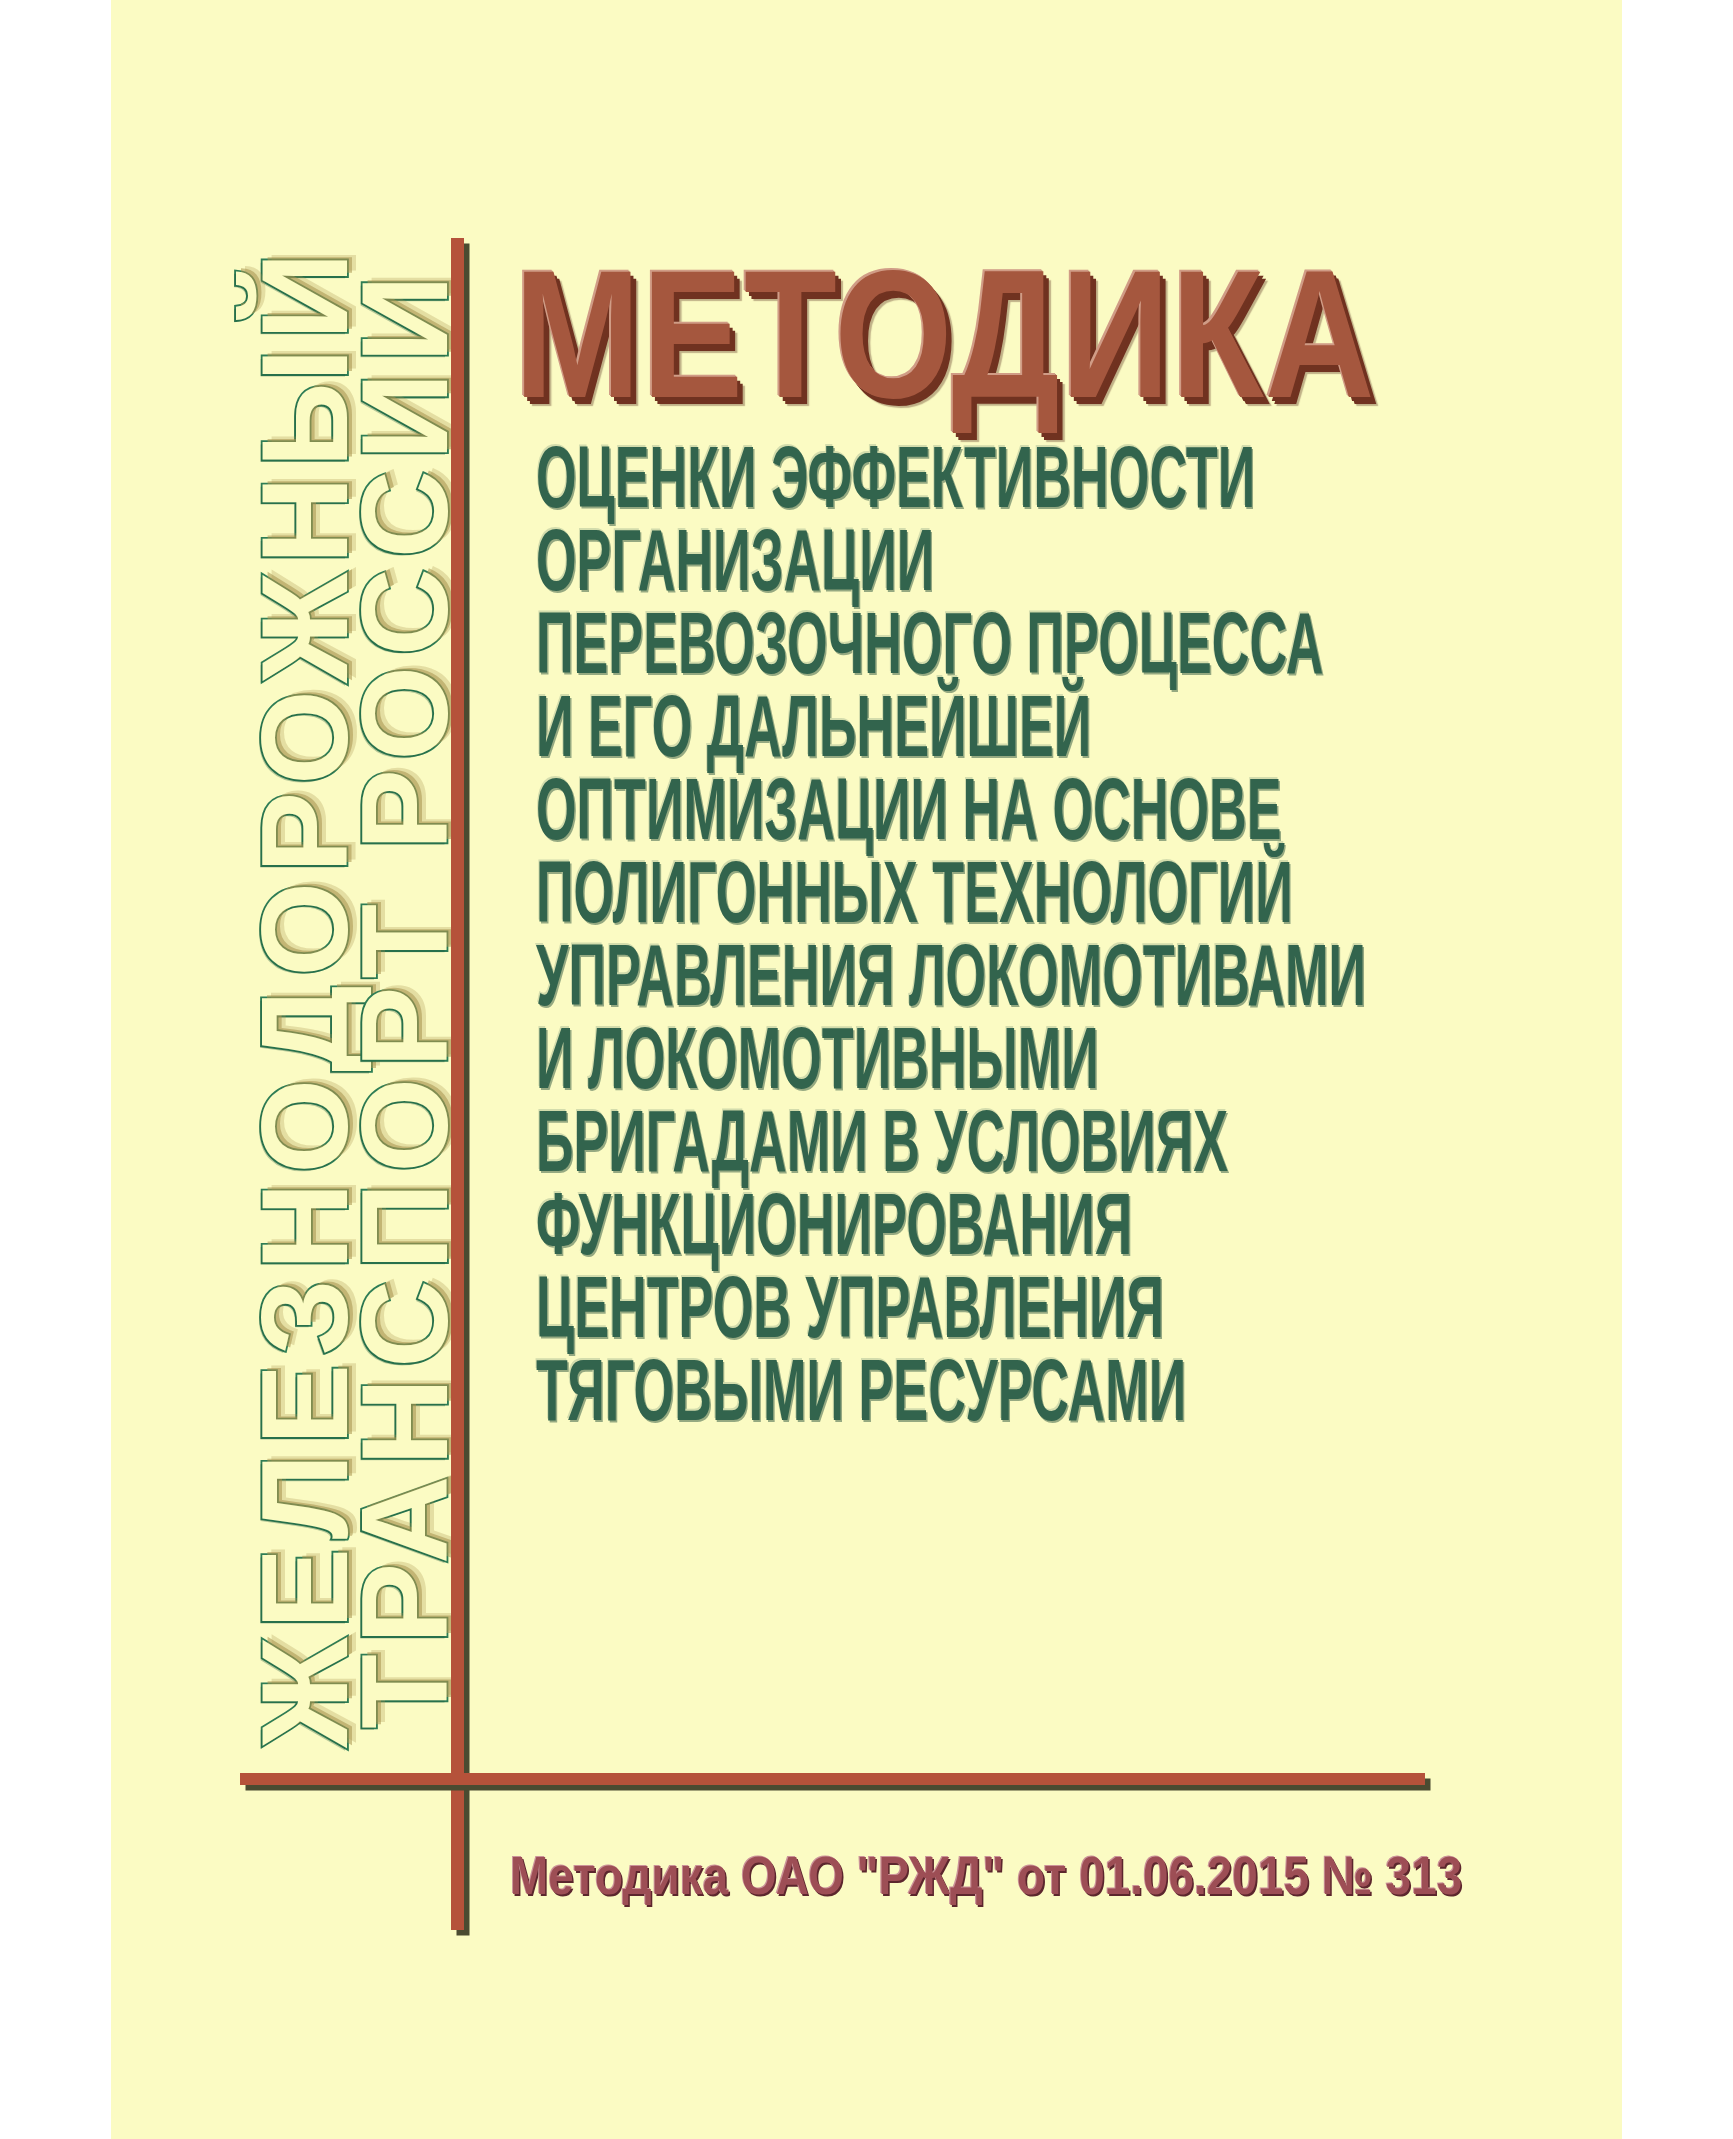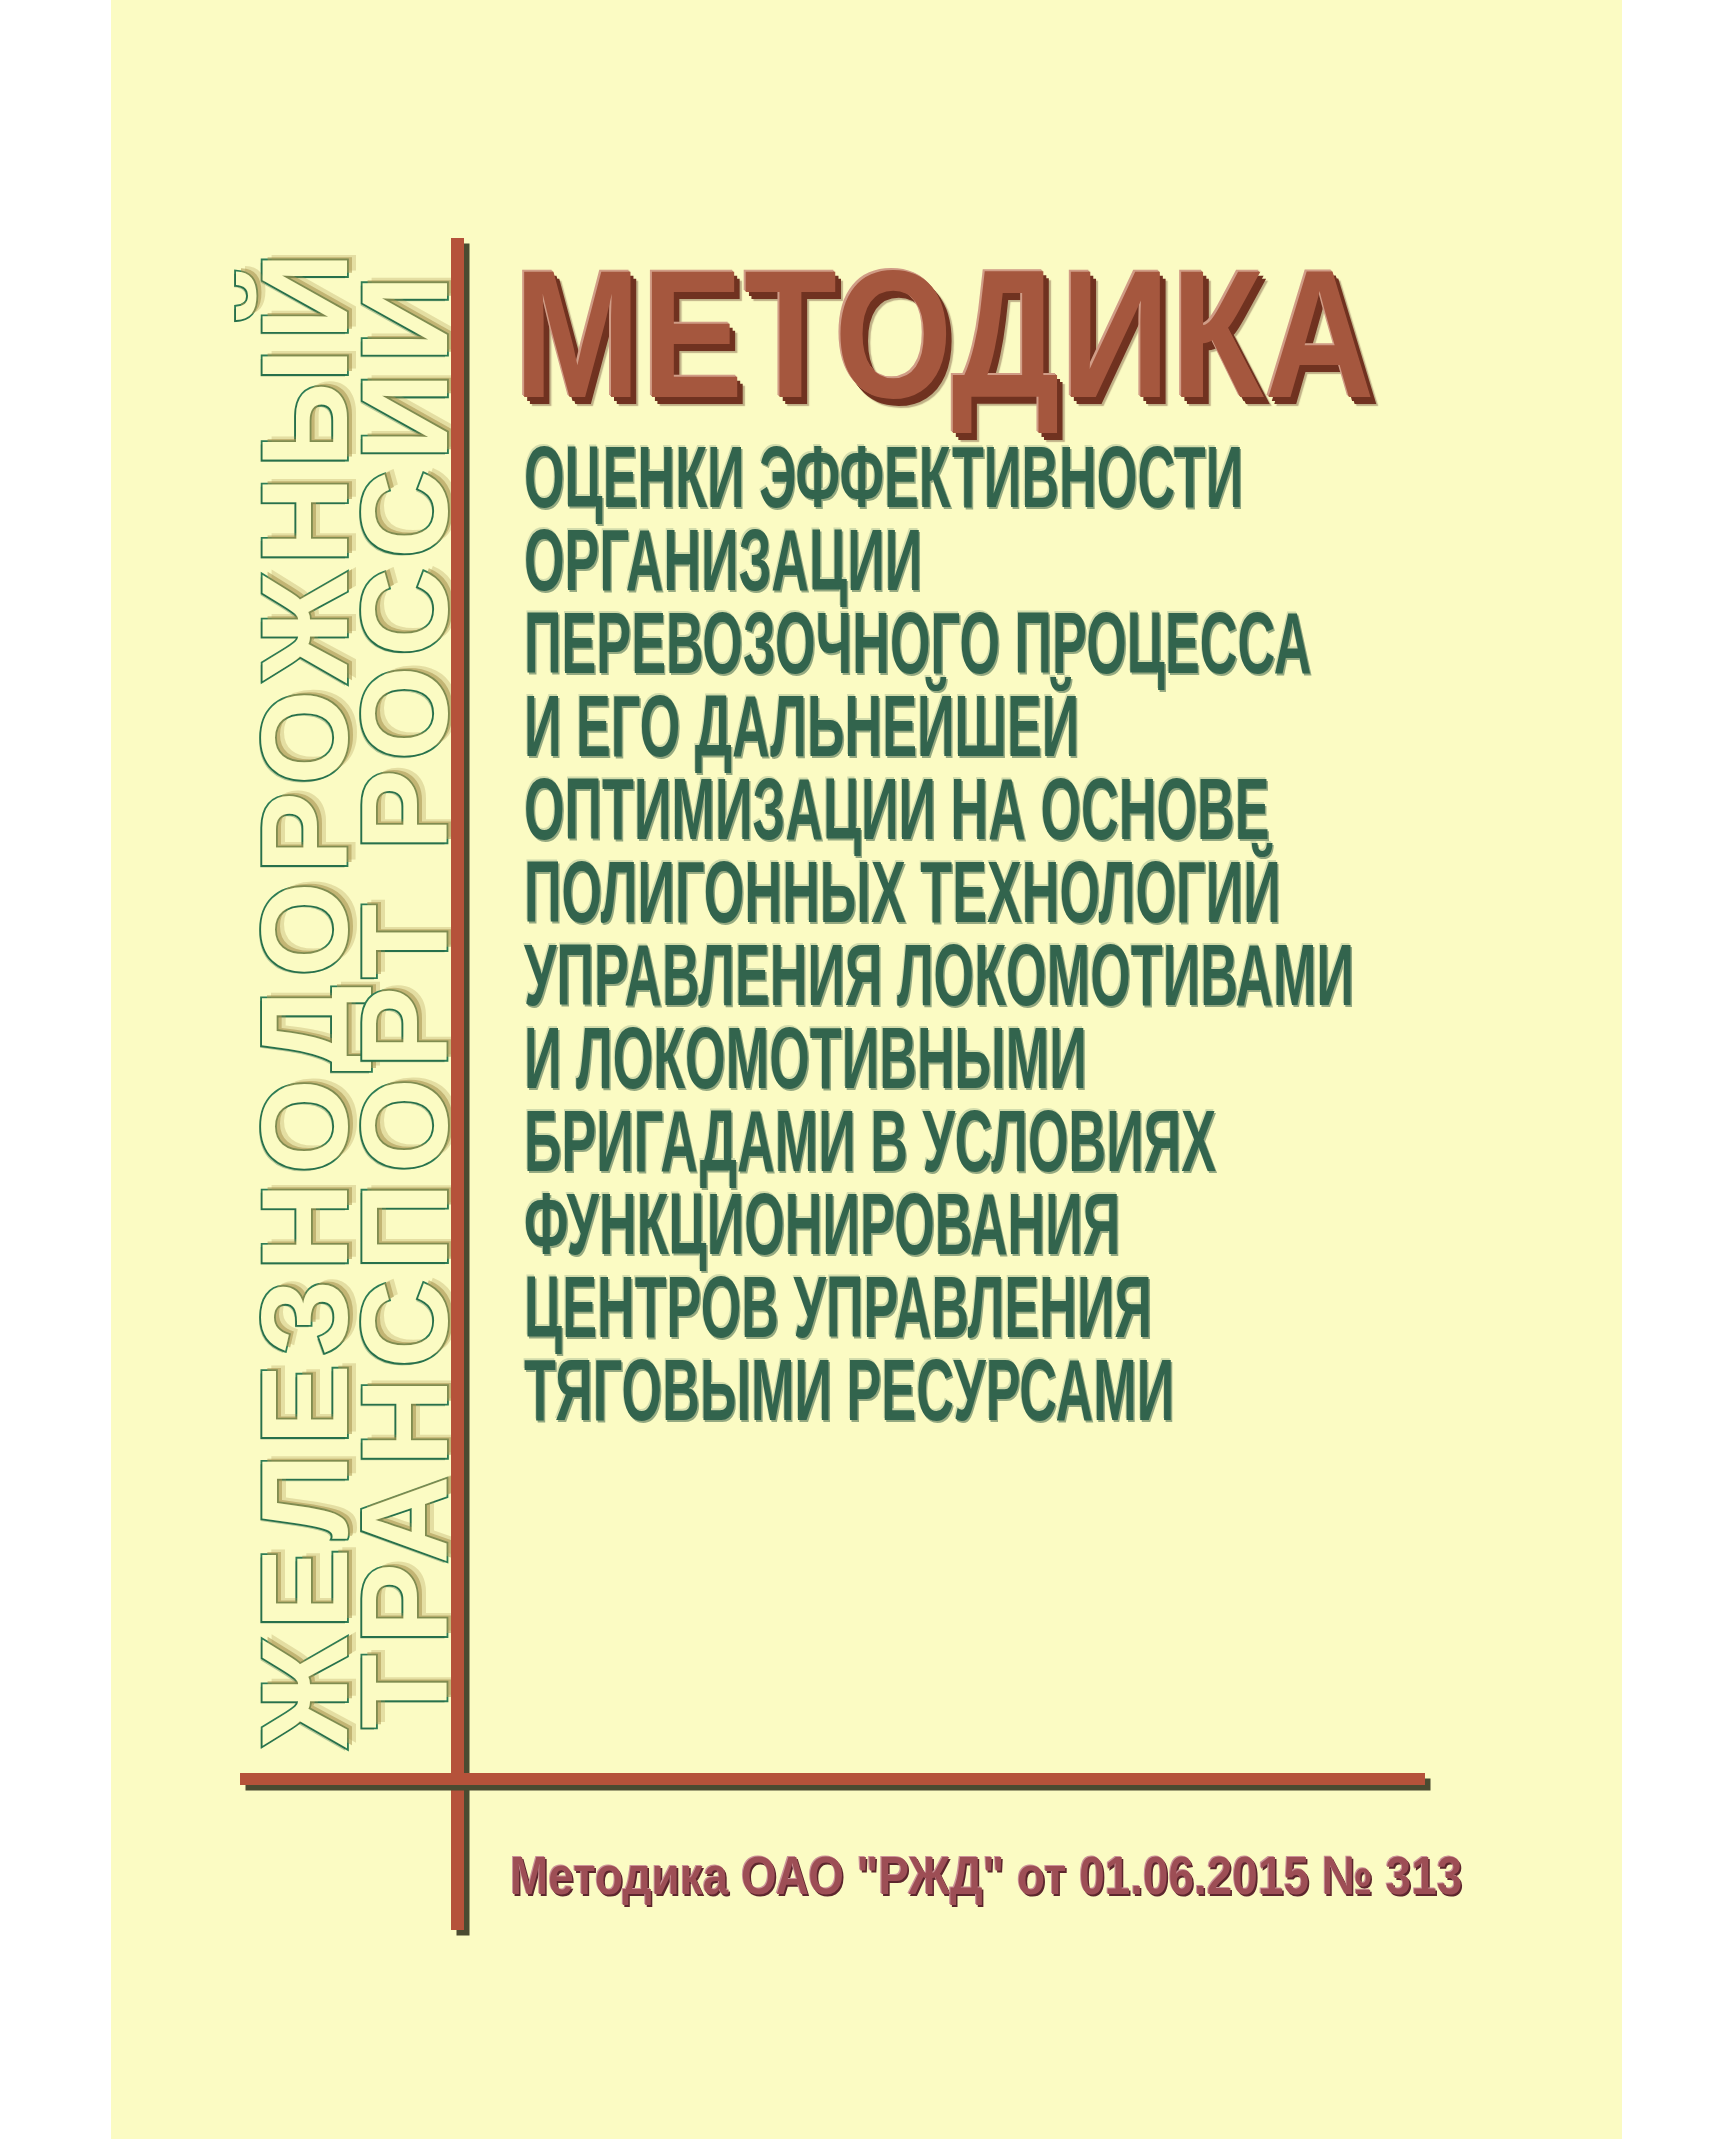--- a/index.html
+++ b/index.html
@@ -81,21 +81,21 @@
     transform-origin: 0 0;
     text-shadow: -2.4px -2.4px 0 #d09c86,
                  -1.2px -1.2px 0 #c08b74,
                  3.7px 3.7px 0 #703220,
                  6.7px 6.7px 0 #703220,
                  9.2px 9.2px 1.2px rgba(80,38,22,0.35);
   }
   
   .subtitle {
     position: absolute;
-    left: 413px;
+    left: 425px;
     top: 435px;
     width: 915px;
   }
   .subtitle-line {
     height: 83px;
     line-height: 83px;
     font-size: 87px;
     font-weight: bold;
     white-space: nowrap;
     color: #32644d;

